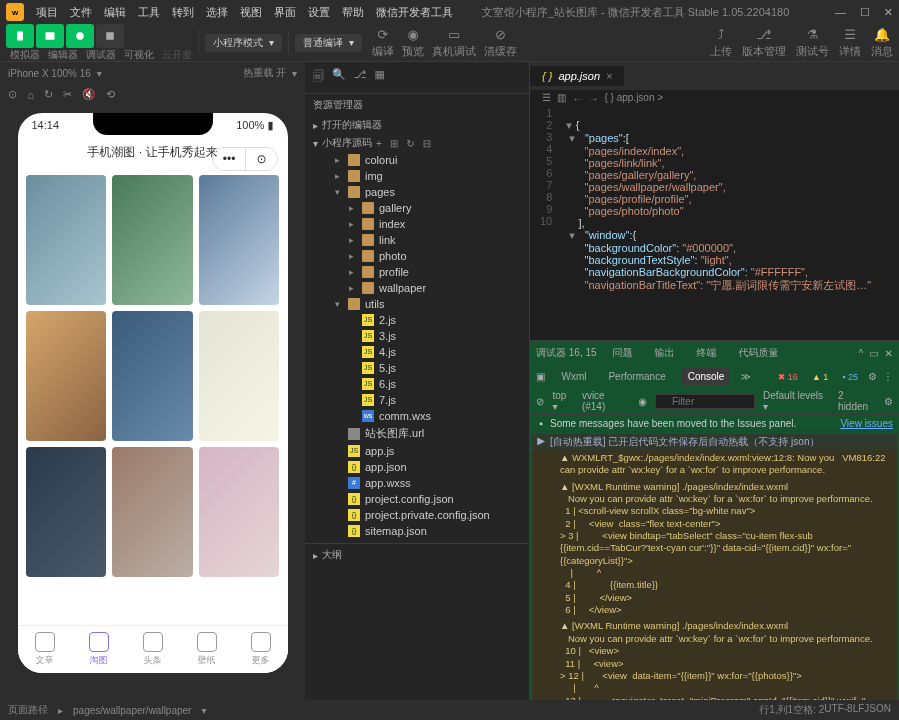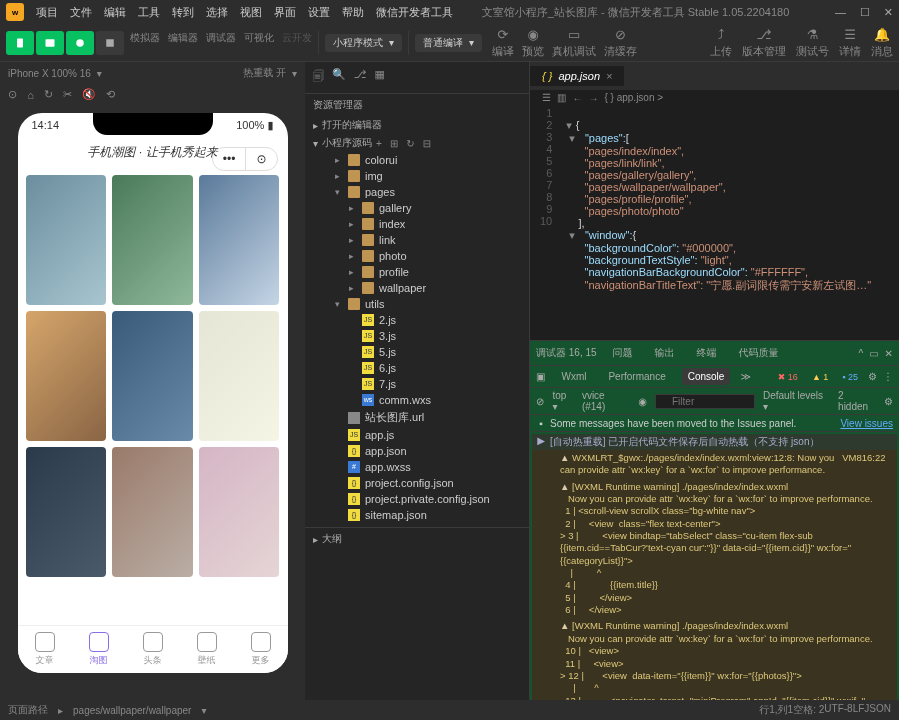--- a/index.html
+++ b/index.html
@@ -20,21 +20,21 @@
 .icon-col { display:flex; flex-direction:column; align-items:center; gap:2px; color:#888; }
 .icon-col .ic { font-size:13px; }
 .main { display:flex; height: calc(720px - 24px - 38px - 20px); }
 .simulator { width: 305px; background:#2d2d2d; display:flex; flex-direction:column; }
 .sim-header { display:flex; align-items:center; padding:4px 8px; gap:6px; color:#888; font-size:10px; }
 .sim-header .spacer { flex:1; }
 .sim-icons { display:flex; gap:10px; font-size:11px; }
 .phone { background:#fff; margin:8px auto; width:270px; height:560px; border-radius: 24px; overflow:hidden; position:relative; color:#333; }
 .notch { position:absolute; top:0; left:50%; transform:translateX(-50%); width:120px; height:22px; background:#000; border-radius: 0 0 14px 14px; }
 .statusbar { display:flex; justify-content:space-between; padding:6px 14px; font-size:11px; font-weight:500; }
-.phone-title { text-align:center; padding:6px; font-size:12px; display:flex; align-items:center; justify-content:center; gap:8px;font-style:italic; }
+.phone-title { text-align:center; padding:6px; font-size:12px; display:flex; align-items:center; justify-content:center; gap:8px; }
 .capsule { position:absolute; right:10px; top:34px; display:flex; border:1px solid #ddd; border-radius:14px; overflow:hidden; }
 .capsule span { padding:4px 10px; font-size:12px; }
 .grid { display:grid; grid-template-columns: repeat(3, 1fr); gap:6px; padding:8px; }
 .thumb { background:linear-gradient(135deg,#6b8e9e,#a8c5d0); height:130px; border-radius:4px; }
 .thumb.t2 { background:linear-gradient(135deg,#4a7a5a,#8fb89a); }
 .thumb.t3 { background:linear-gradient(135deg,#5a7a9a,#c5d5e5); }
 .thumb.t4 { background:linear-gradient(135deg,#d5a56a,#8a6545); }
 .thumb.t5 { background:linear-gradient(135deg,#3a5a7a,#6a8aaa); }
 .thumb.t6 { background:linear-gradient(135deg,#e5e5d5,#f5f5e5); }
 .thumb.t7 { background:linear-gradient(135deg,#2a3a4a,#4a5a6a); }
@@ -106,21 +106,21 @@
   <span class="menu-item">微信开发者工具</span>
   <span class="topbar-title">文室馆小程序_站长图库 - 微信开发者工具 Stable 1.05.2204180</span>
   <div class="win-controls">
     <span>—</span>
     <span>☐</span>
     <span>✕</span>
   </div>
 </div>
 
 <div class="toolbar">
-  <div style="display:flex;flex-direction:row;">
+  <div style="display:flex;flex-direction:column;">
     <div style="display:flex;">
       <div class="tool-btn green">
           <svg viewBox="0 0 16 16">
             <rect x="4" y="2" width="8" height="12" rx="1" fill="#fff"></rect>
           </svg>
         </div>
       <div class="tool-btn green">
           <svg viewBox="0 0 16 16">
             <rect x="2" y="3" width="12" height="10" rx="1" fill="#fff"></rect>
           </svg>
@@ -333,20 +333,25 @@
         </div>
         <div class="tree-item depth2">
           <span class="chev"></span>
           <span class="ficon js-icon">JS</span>
           <span>2.js</span>
         </div>
         <div class="tree-item depth2">
           <span class="chev"></span>
           <span class="ficon js-icon">JS</span>
           <span>3.js</span>
+        </div>
+        <div class="tree-item depth2">
+          <span class="chev"></span>
+          <span class="ficon js-icon">JS</span>
+          <span>4.js</span>
         </div>
         <div class="tree-item depth2">
           <span class="chev"></span>
           <span class="ficon js-icon">JS</span>
           <span>5.js</span>
         </div>
         <div class="tree-item depth2">
           <span class="chev"></span>
           <span class="ficon js-icon">JS</span>
           <span>6.js</span>

